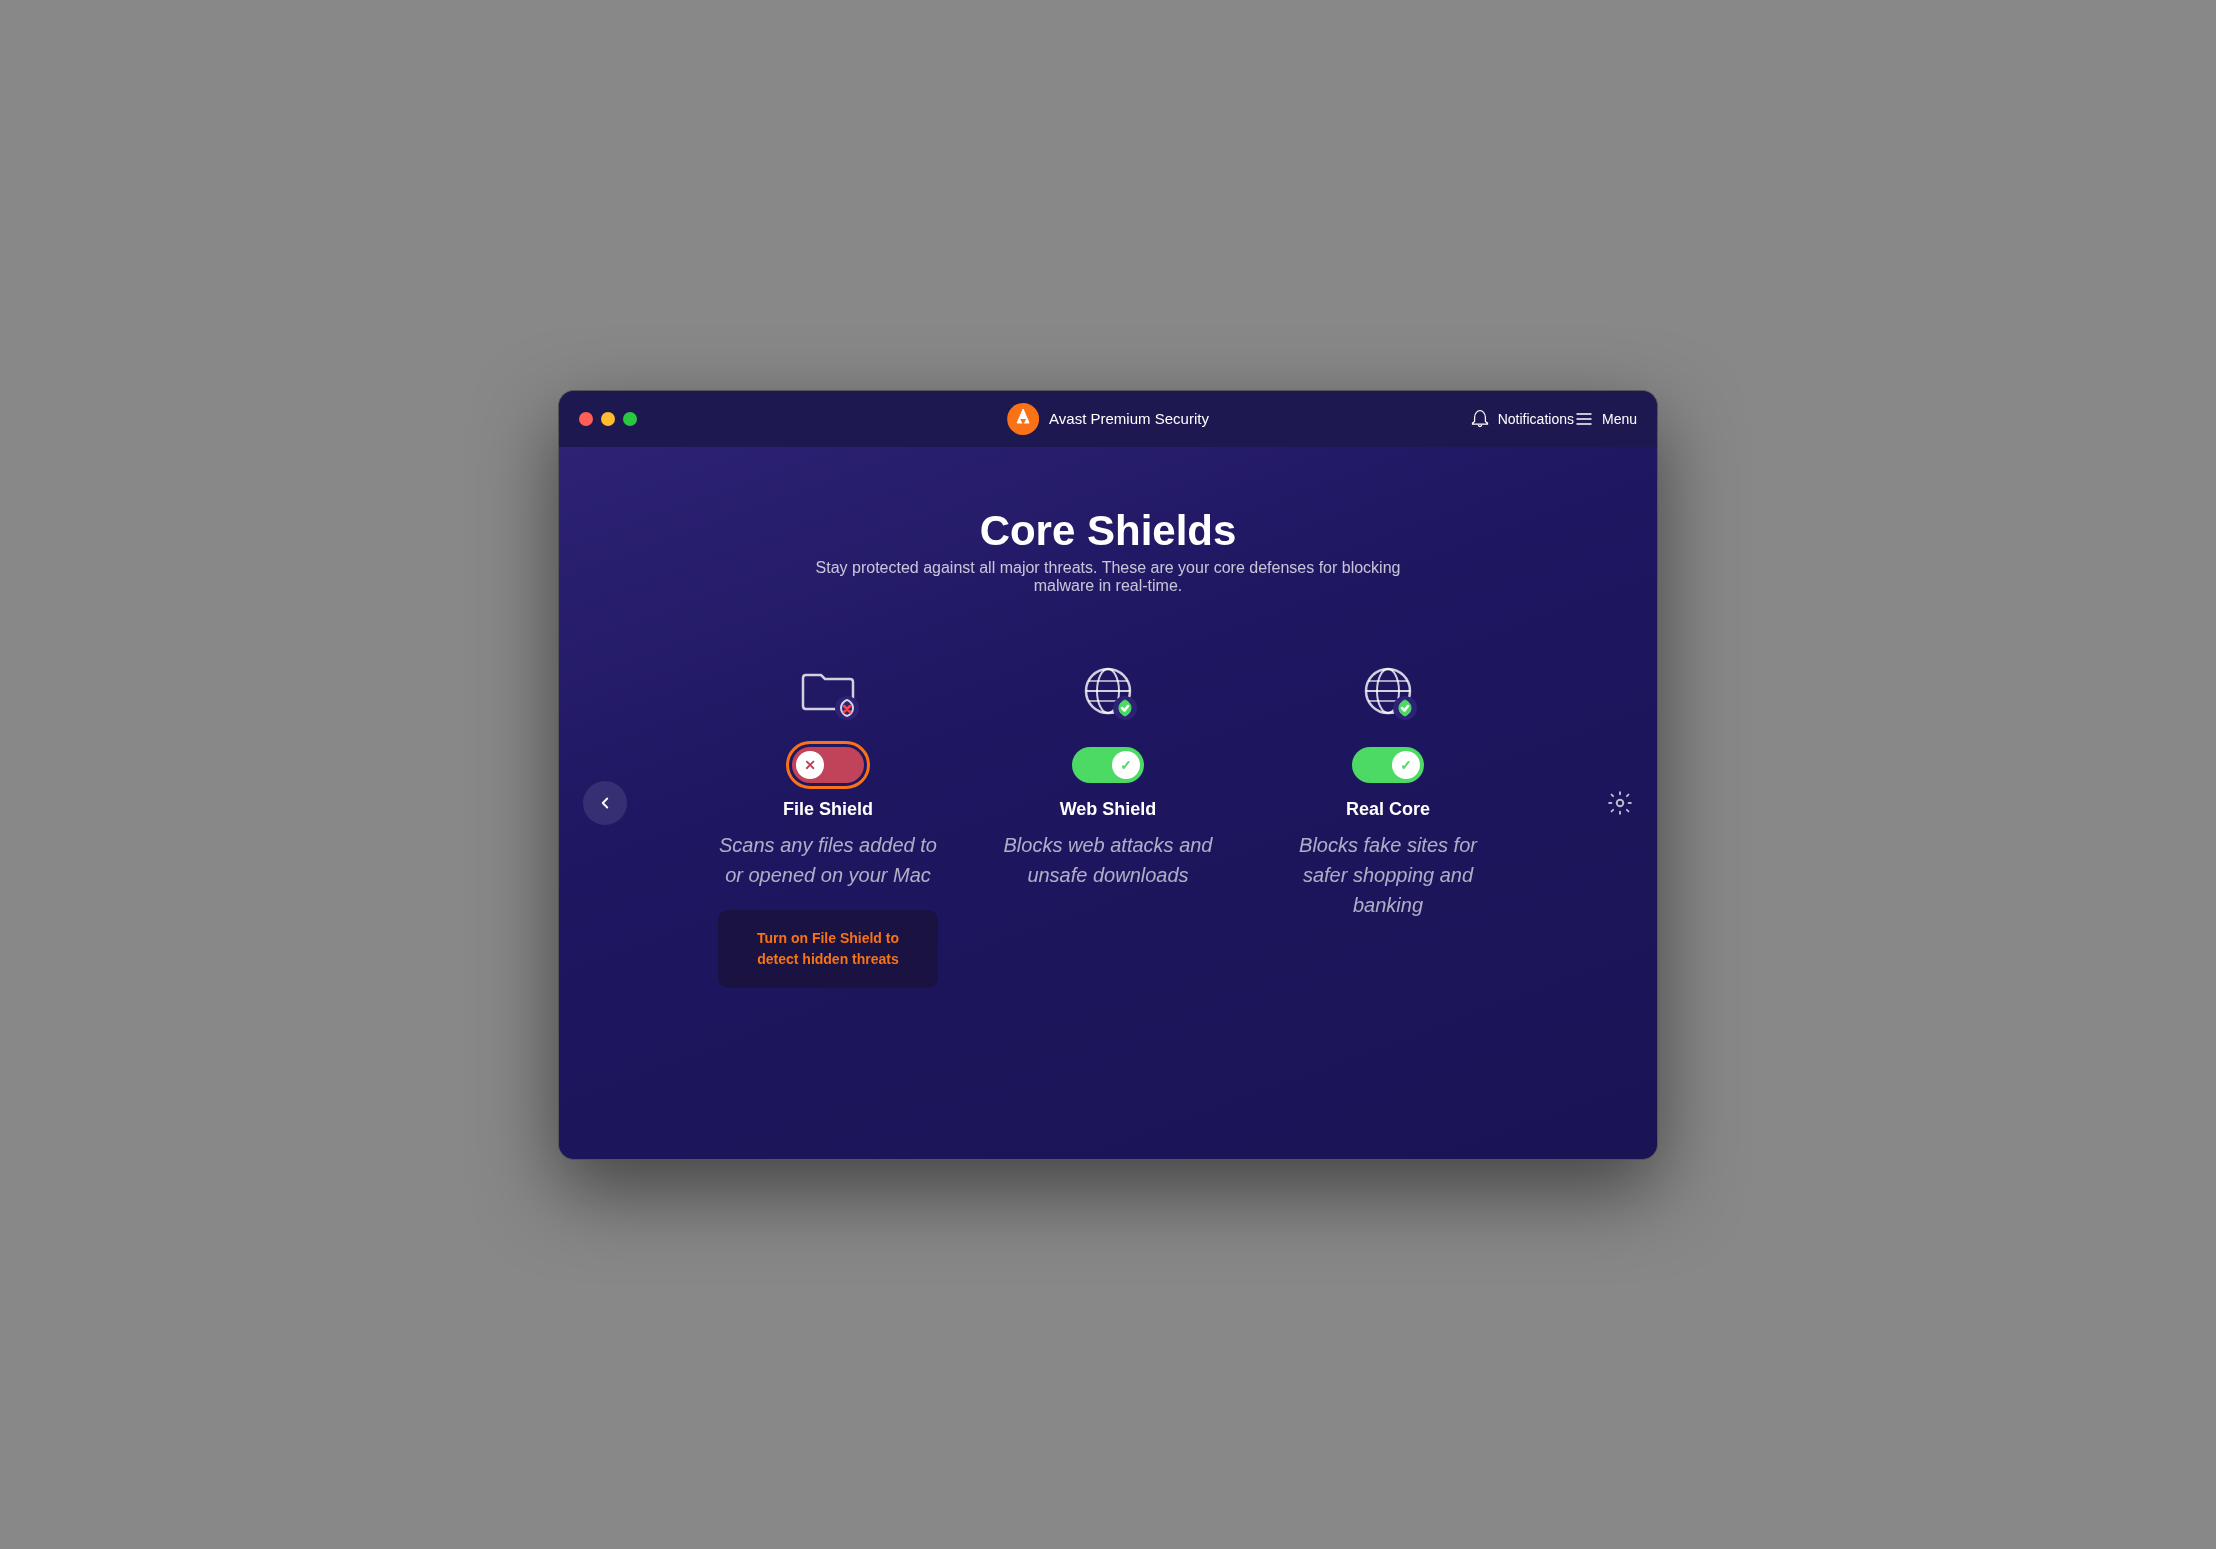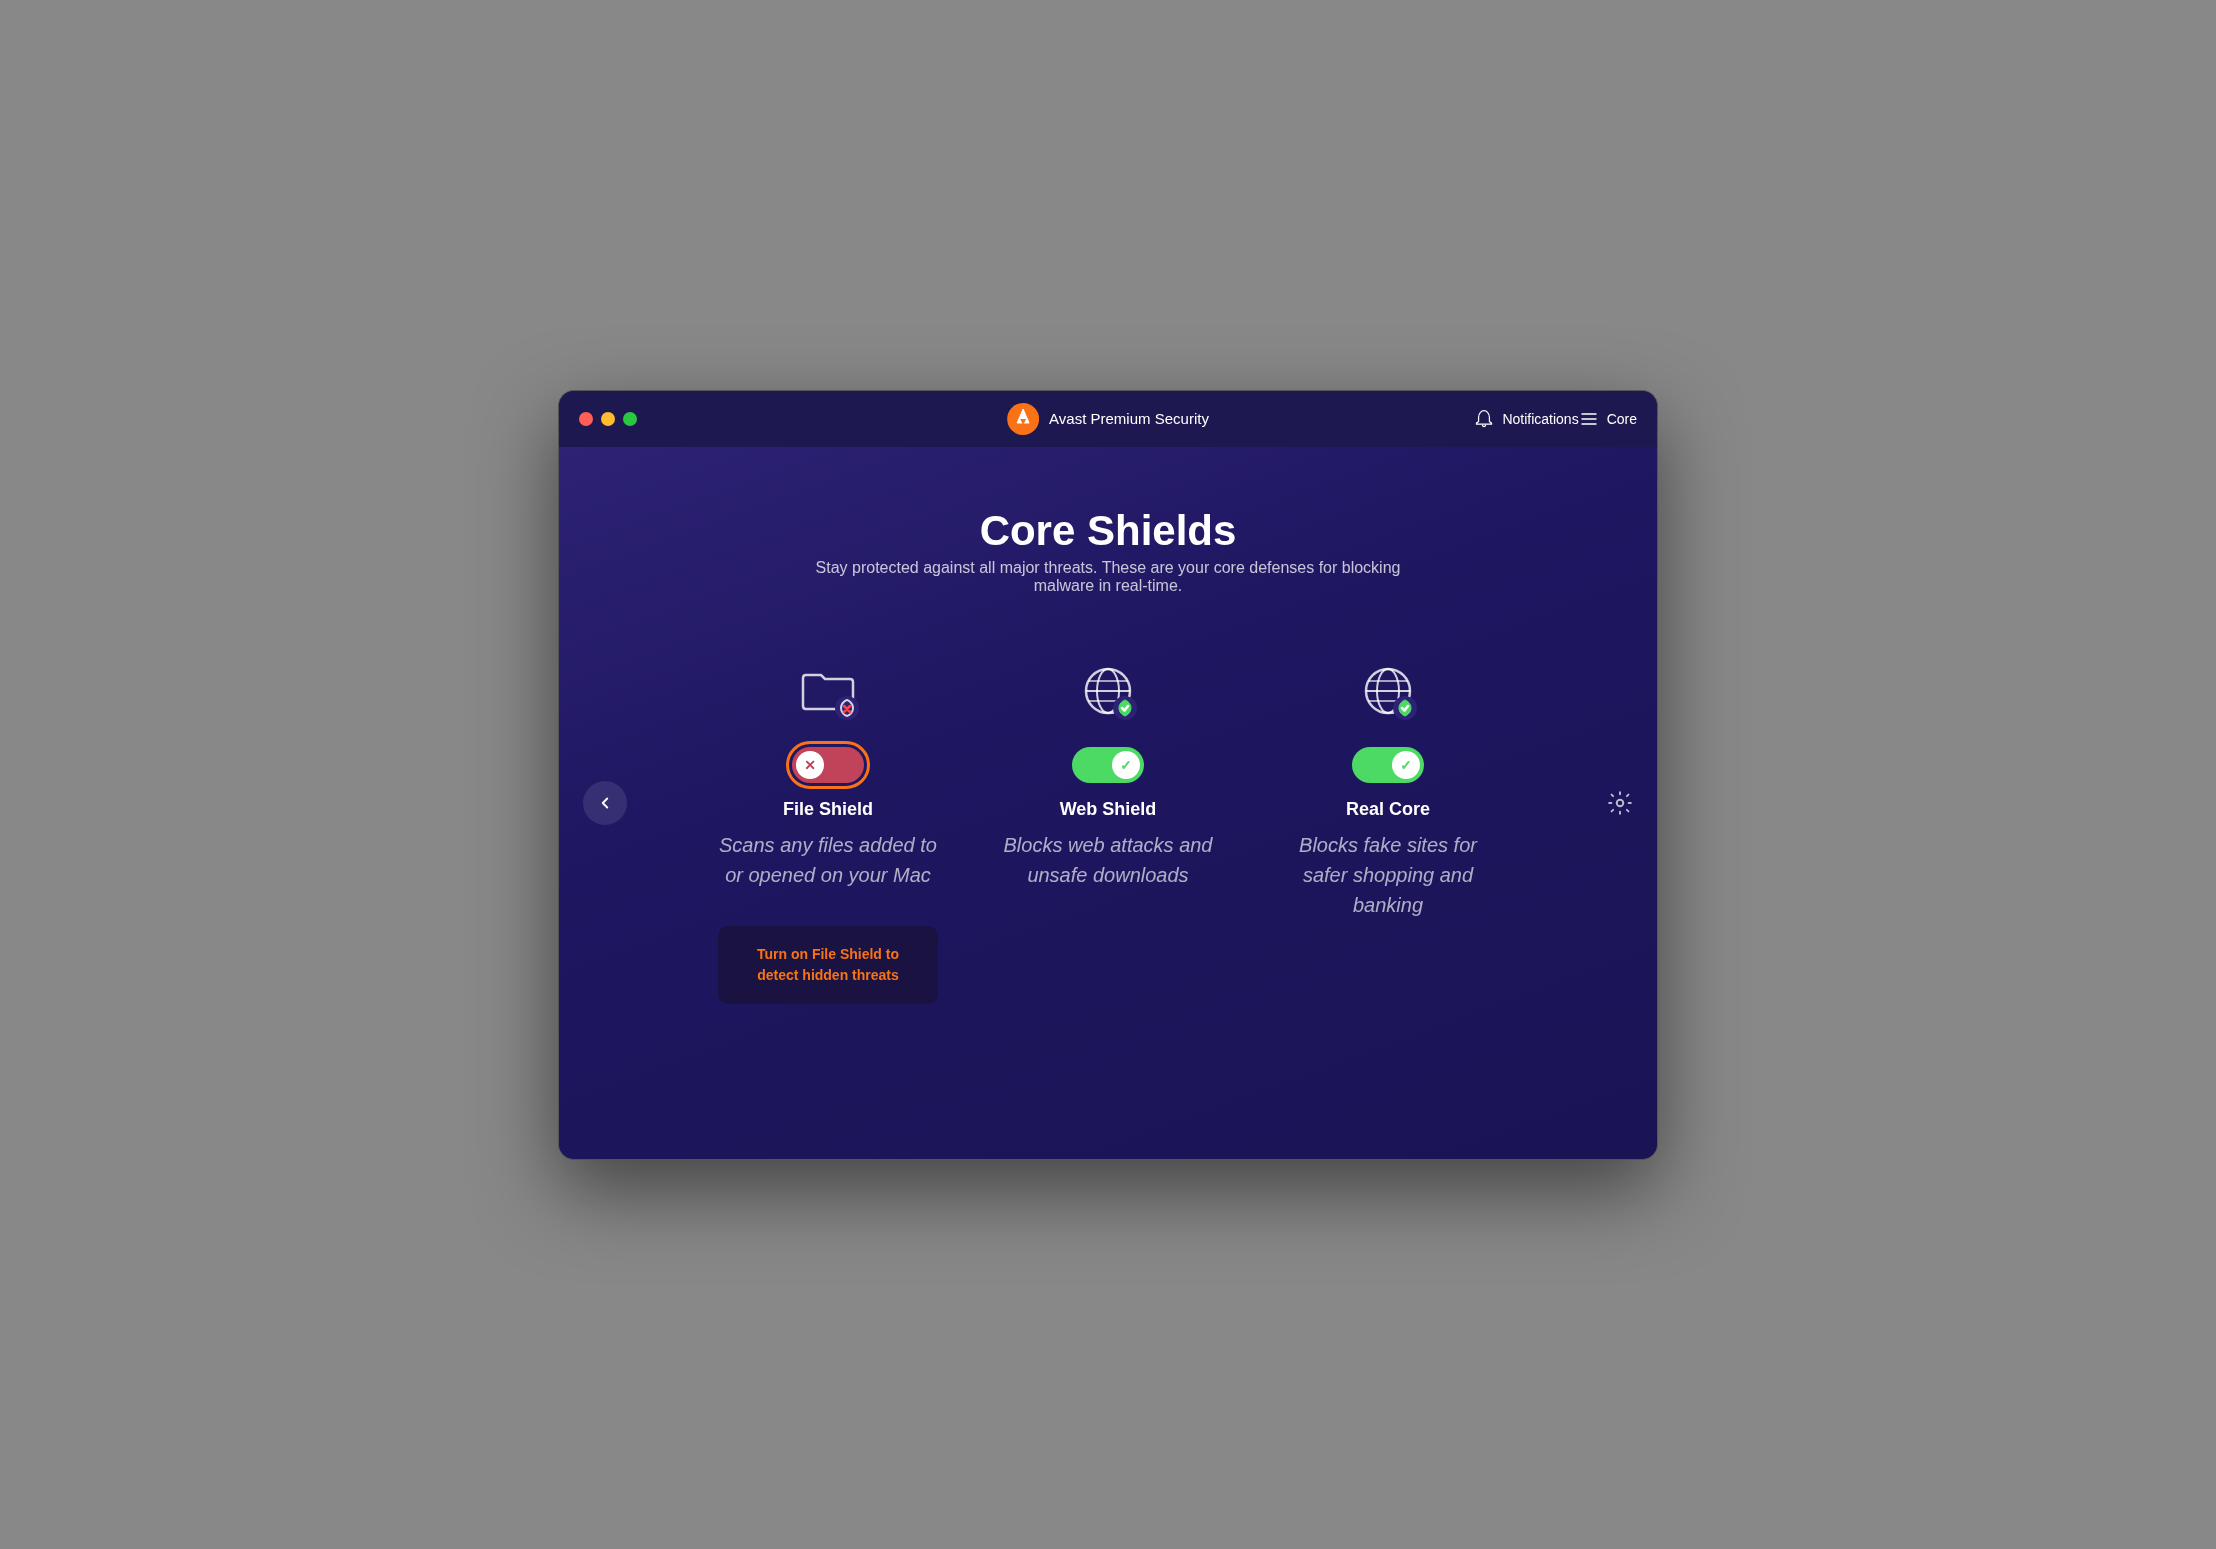--- a/index.html
+++ b/index.html
@@ -254,21 +254,21 @@
     .shield-desc {
       color: rgba(255,255,255,0.65);
       font-size: 20px;
       text-align: center;
       line-height: 1.5;
       font-style: italic;
     }
 
     
     .warning-box {
-      margin-top: 36px;
+      margin-top: 20px;
       background: #1a1240;
       border-radius: 10px;
       padding: 18px 20px;
       text-align: center;
       width: 220px;
     }
 
     .warning-text {
       color: #f97316;
       font-size: 14px;
@@ -308,21 +308,21 @@
           <path d="M10 19C10 20.1 10.9 21 12 21C13.1 21 14 20.1 14 19" stroke="white" stroke-width="1.5"></path>
         </svg>
         <span>Notifications</span>
       </button>
       <button class="titlebar-btn">
         <svg width="20" height="20" viewBox="0 0 24 24">
           <line x1="3" y1="6" x2="21" y2="6" stroke="white" stroke-width="2"></line>
           <line x1="3" y1="12" x2="21" y2="12" stroke="white" stroke-width="2"></line>
           <line x1="3" y1="18" x2="21" y2="18" stroke="white" stroke-width="2"></line>
         </svg>
-        <span>Core</span>
+        <span>Menu</span>
       </button>
     </div>
   </div>
 
   <div class="content">
 
     <button class="back-btn" style="top: 50%; position:absolute; left:24px;">
       <svg width="18" height="18" viewBox="0 0 24 24">
         <path d="M15 18L9 12L15 6" stroke="white" stroke-width="2.5" stroke-linecap="round" stroke-linejoin="round"></path>
       </svg>

